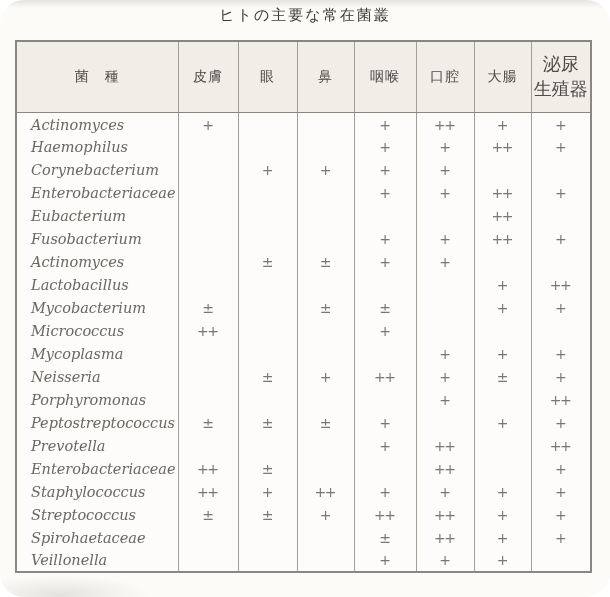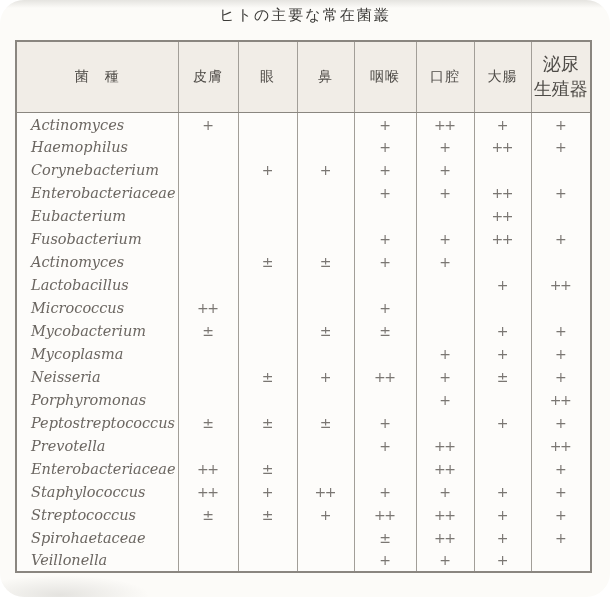--- a/index.html
+++ b/index.html
@@ -212,38 +212,38 @@
           <td class="species">Lactobacillus</td>
           <td class="val"></td>
           <td class="val"></td>
           <td class="val"></td>
           <td class="val"></td>
           <td class="val"></td>
           <td class="val">+</td>
           <td class="val dbl">++</td>
         </tr>
         <tr>
+          <td class="species">Mycobacterium</td>
+          <td class="val">±</td>
+          <td class="val"></td>
+          <td class="val">±</td>
+          <td class="val">±</td>
+          <td class="val"></td>
+          <td class="val">+</td>
+          <td class="val">+</td>
+        </tr>
+        <tr>
           <td class="species">Micrococcus</td>
           <td class="val dbl">++</td>
           <td class="val"></td>
           <td class="val"></td>
           <td class="val">+</td>
           <td class="val"></td>
           <td class="val"></td>
           <td class="val"></td>
-        </tr>
-        <tr>
-          <td class="species">Mycobacterium</td>
-          <td class="val">±</td>
-          <td class="val"></td>
-          <td class="val">±</td>
-          <td class="val">±</td>
-          <td class="val"></td>
-          <td class="val">+</td>
-          <td class="val">+</td>
         </tr>
         <tr>
           <td class="species">Mycoplasma</td>
           <td class="val"></td>
           <td class="val"></td>
           <td class="val"></td>
           <td class="val"></td>
           <td class="val">+</td>
           <td class="val">+</td>
           <td class="val">+</td>

